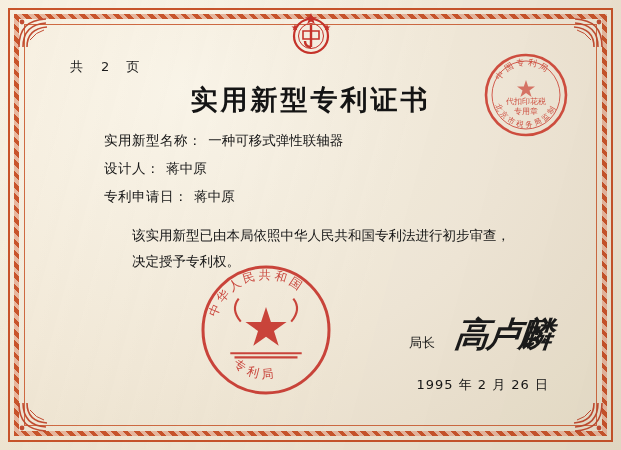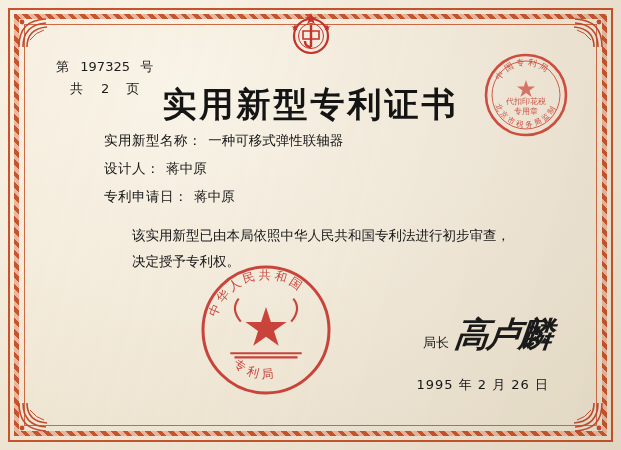--- a/index.html
+++ b/index.html
@@ -69,21 +69,21 @@
   .num-line .val{
     display:inline-block;min-width:54px;text-align:center;
     border-bottom:0;margin:0 4px;
   }
   .num-line.page{margin-left:14px;}
 
   
   .title{
     position:absolute;left:0;right:0;top:82px;
     text-align:center;
-    font-size:34px;font-weight:bold;letter-spacing:3px;
+    font-size:27px;font-weight:bold;letter-spacing:3px;
     color:#141414;
     font-family:"DejaVu Serif","Liberation Serif",serif;
   }
 
   
   .fields{
     position:absolute;left:104px;top:126px;right:60px;
     font-size:13.5px;color:#161616;line-height:28px;
   }
   .field-row{white-space:nowrap;}
@@ -98,21 +98,21 @@
   
   .seal-big{
     position:absolute;left:198px;bottom:52px;width:136px;height:136px;
     opacity:.9;
   }
   .seal-big svg{width:100%;height:100%;}
 
   
   .sig-row{
     position:absolute;right:70px;bottom:92px;
-    display:flex;align-items:flex-end;gap:6px;
+    display:flex;align-items:flex-end;gap:20px;
   }
   .sig-label{font-size:13px;color:#1b1b1b;padding-bottom:6px;}
   .sig-name{
     font-size:34px;color:#1a1a1a;
     font-family:"DejaVu Serif","Liberation Serif",serif;
     font-weight:bold;font-style:italic;letter-spacing:-2px;
     transform:skewX(-6deg);
   }
   .date-line{
     position:absolute;right:72px;bottom:56px;
@@ -204,25 +204,20 @@
         <textPath href="#arcTop" startOffset="16%">中 国 专 利 局</textPath>
       </text>
       <path id="arcBot" d="M11 43 a32 32 0 0 0 64 0" fill="none"></path>
       <text font-size="7.5" fill="#cf3a2c" font-family="DejaVu Sans, sans-serif">
         <textPath href="#arcBot" startOffset="10%">北 京 市 税 务 局 监 制</textPath>
       </text>
     </svg>
   </div>
 
   <div class="num-block">
-    <div class="num-line">
-      <span class="lbl">第</span>
-      <span class="val">197325</span>
-      <span class="lbl">号</span>
-    </div>
     <div class="num-line page">
       <span class="lbl">共</span>
       <span class="val" style="min-width:26px">2</span>
       <span class="lbl">页</span>
     </div>
   </div>
 
   <div class="title">实用新型专利证书</div>
 
   <div class="fields">

